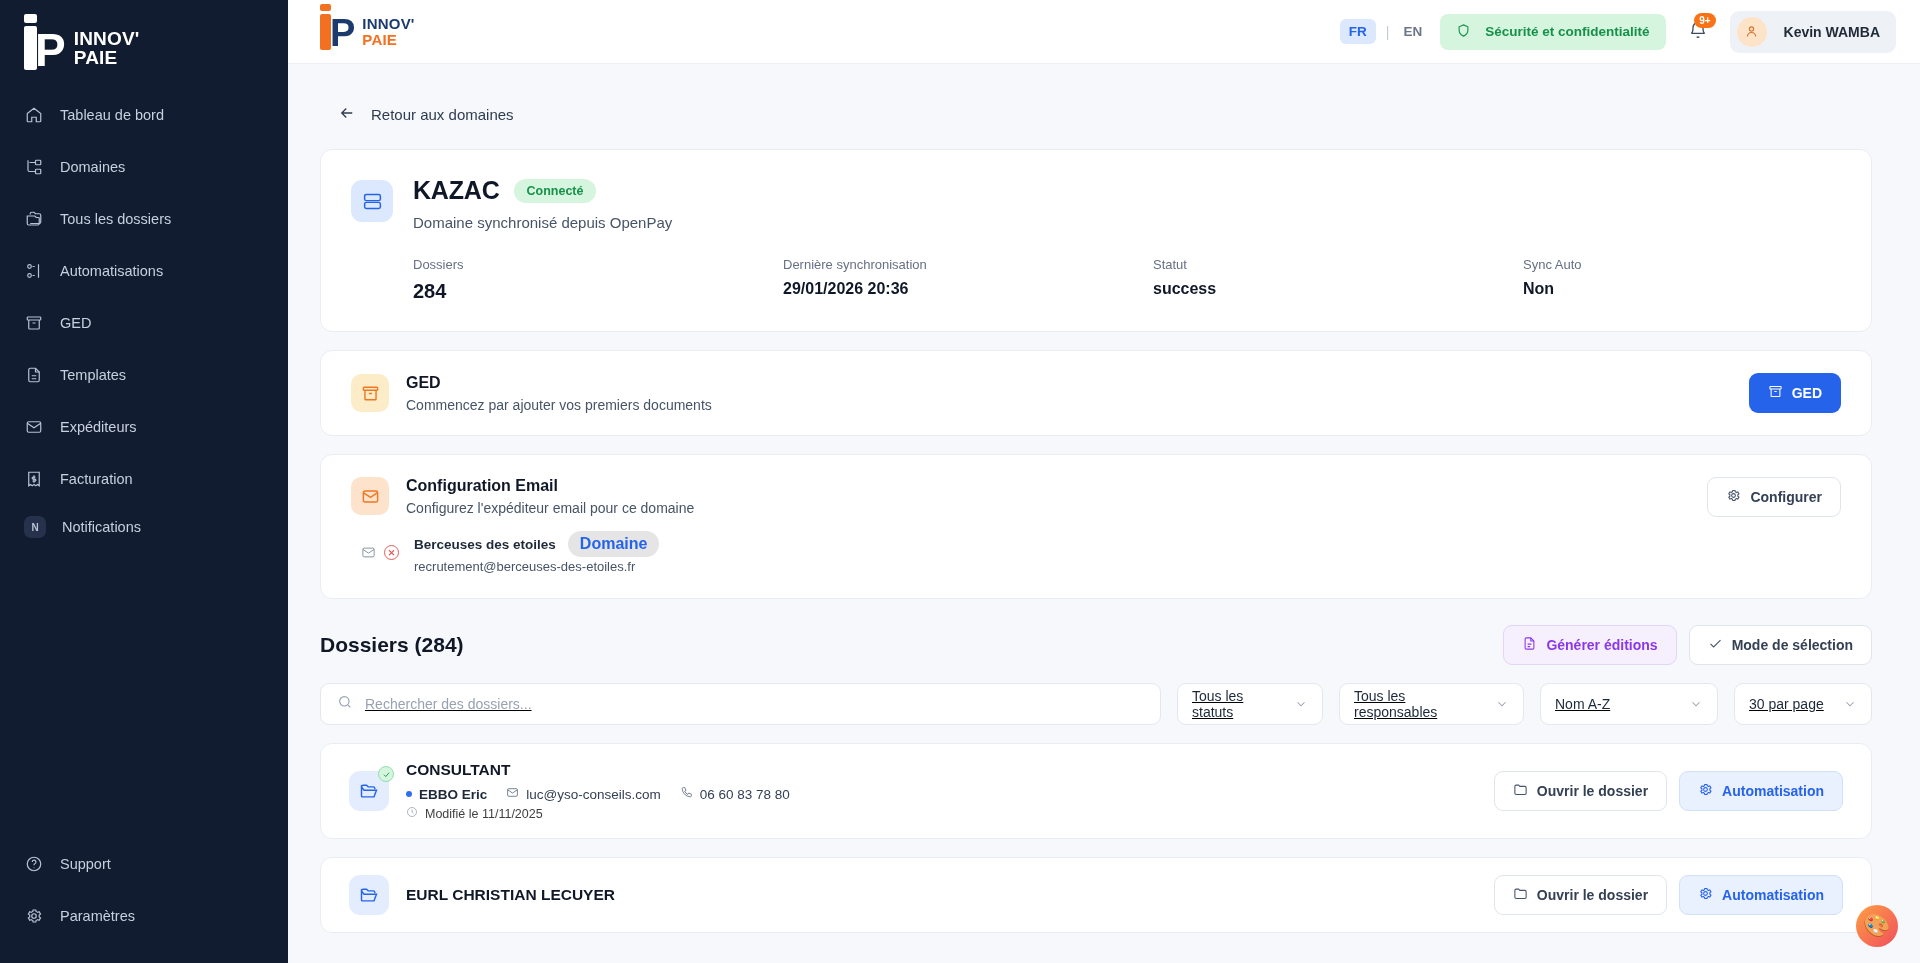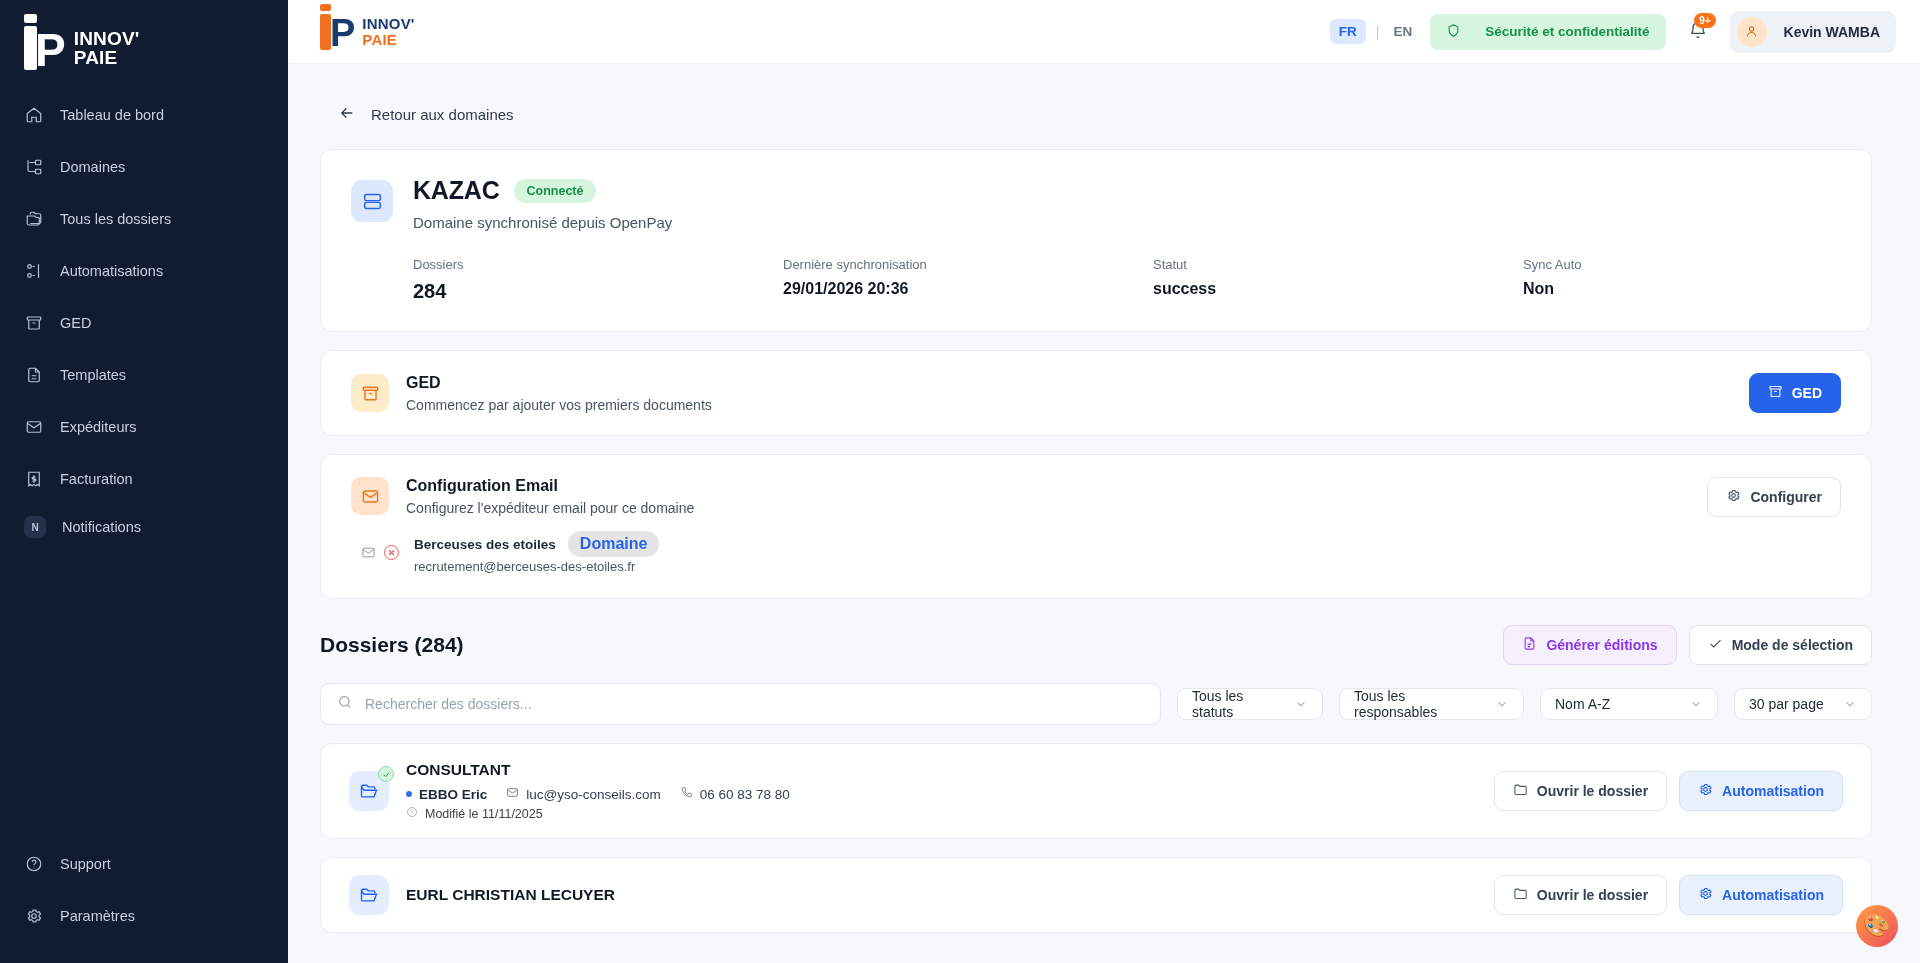--- a/index.html
+++ b/index.html
@@ -73,21 +73,21 @@
 
   .topbar-right { margin-left: auto; display: flex; align-items: center; gap: 14px; }
   .lang { display: flex; align-items: center; gap: 10px; }
   .lang-btn {
     font-size: 13.5px; font-weight: 700; color: #2563eb;
     background: #dbe8fe; border-radius: 6px; padding: 5px 9px; cursor: pointer;
   }
   .lang-sep { color: #c3cbd8; font-size: 14px; }
   .lang-alt { font-size: 13.5px; font-weight: 600; color: #6b7689; cursor: pointer; padding: 5px 4px;}
   .secure-pill {
-    display: flex; align-items: center; gap: 24px;
+    display: flex; align-items: center; gap: 14px;
     background: #d6f5de; color: #17914a; border-radius: 8px;
     padding: 9px 16px; font-size: 13.5px; font-weight: 600; cursor: pointer;
   }
   .secure-pill svg { width: 15px; height: 15px; stroke: #17914a; fill:none; stroke-width:1.8;}
   .bell-wrap { position: relative; padding: 4px 8px; cursor: pointer; }
   .bell-wrap svg { width: 20px; height: 20px; stroke: #3f4a5e; fill: none; stroke-width: 1.6; }
   .bell-badge {
     position: absolute; top: -3px; right: 0px;
     background: #f97316; color: #fff; font-size: 10px; font-weight: 700;
     border-radius: 9px; padding: 1px 5px; line-height: 13px;
@@ -181,36 +181,36 @@
     background: #e5e5e5; color: #2563eb; font-size: 16px; font-weight: 600;
     border-radius: 20px; padding: 4px 12px; margin-left: 12px;
   }
 
   
   .dossiers-head { display: flex; align-items: center; margin: 26px 0 18px 0; }
   .dossiers-title { font-size: 21px; font-weight: 700; color: #101828; }
   .head-btns { margin-left: auto; display: flex; gap: 12px; }
 
   
-  .filters { display: flex; gap: 16px; align-items: center; margin-bottom: 18px; }
+  .filters { display: flex; gap: 16px; align-items: center; margin-bottom: 18px; text-decoration: underline; }
   .search-box {
     flex: 1; display: flex; align-items: center; gap: 12px;
     background: #fff; border: 1px solid #e3e8ef; border-radius: 9px;
     height: 42px; padding: 0 16px;
   }
   .search-box svg { width: 16px; height: 16px; stroke: #98a2b3; fill:none; stroke-width:1.8; flex:0 0 16px;}
   .search-box input {
     border: none; outline: none; font-size: 14px; color: #1d2939; width: 100%;
     font-family: "Liberation Sans", sans-serif; background: transparent;
   }
   .search-box input::placeholder { color: #98a2b3; }
   .select {
     display: flex; align-items: center; justify-content: space-between; gap: 14px;
     background: #fff; border: 1px solid #e3e8ef; border-radius: 9px;
-    height: 32px; padding: 0 14px; font-size: 14px; color: #1d2939; cursor: pointer;
+    height: 42px; padding: 0 14px; font-size: 14px; color: #1d2939; cursor: pointer;
   }
   .select .chev { width: 14px; height: 14px; stroke: #98a2b3; fill: none; stroke-width: 1.8; flex:0 0 14px;}
   .sel-statut { width: 146px; }
   .sel-resp { width: 185px; }
   .sel-sort { width: 178px; }
   .sel-page { width: 138px; }
 
   
   .dossier-card { padding: 17px 28px; display: flex; align-items: center; }
   .d-ico-wrap { position: relative; margin-right: 17px; flex: 0 0 40px; }

